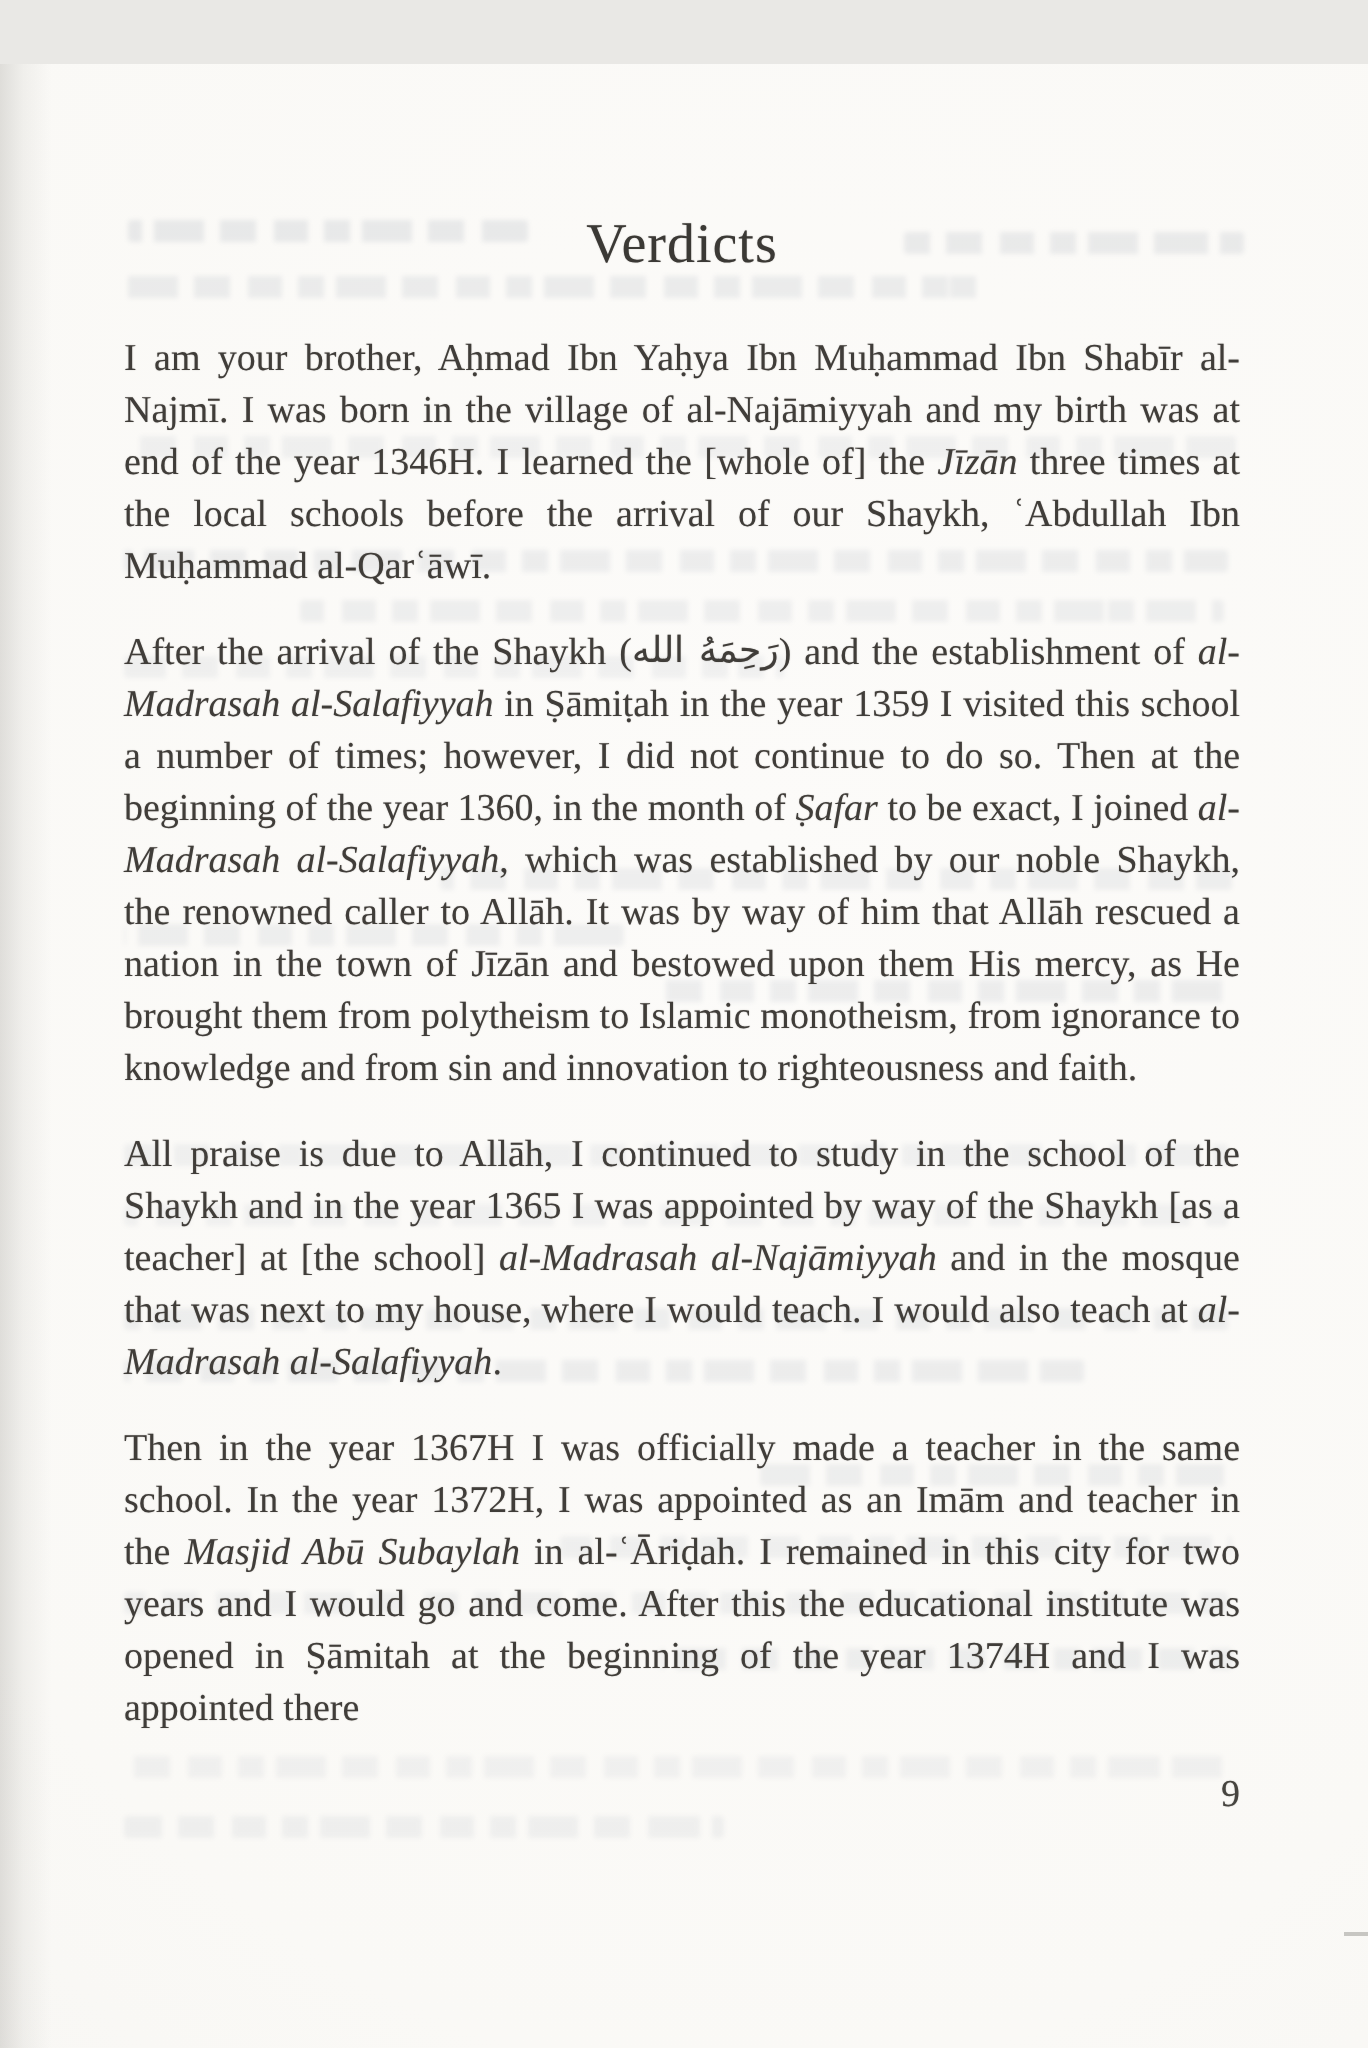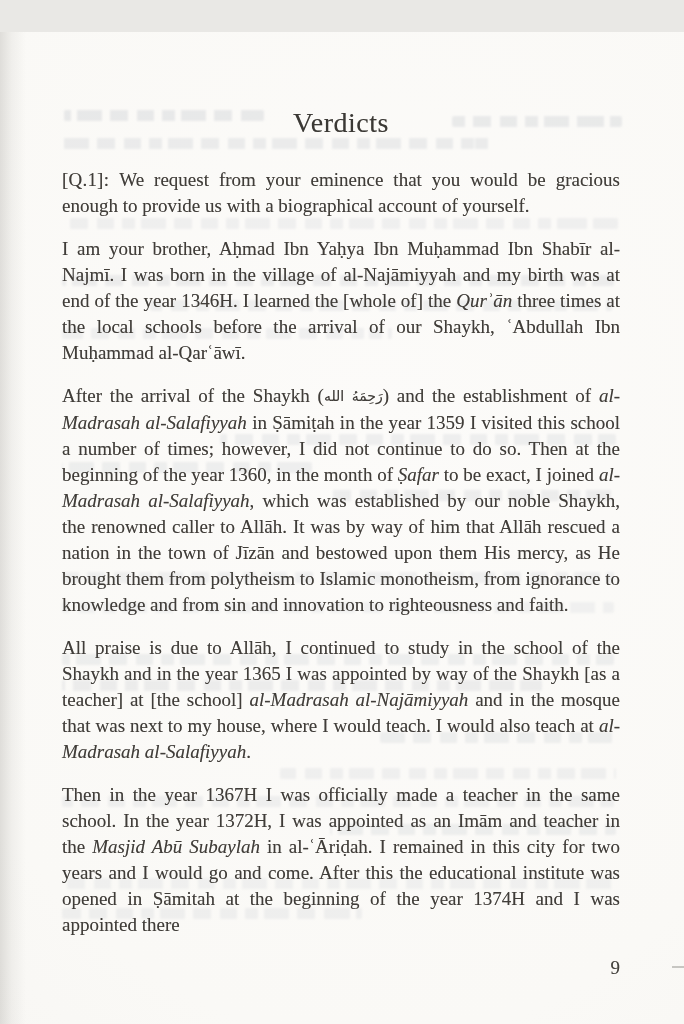--- a/index.html
+++ b/index.html
@@ -51,21 +51,21 @@
     text-align:center;letter-spacing:.5px;color:#3b3935;
     text-shadow:0 0 .6px rgba(64,60,54,.4);
   }
   .para{
     margin:0 0 17px 0;
     font-size:19px;line-height:26px;
     text-align:justify;
     text-shadow:0 0 .6px rgba(64,60,54,.4);
   }
   .para .it{font-style:italic;}
-  .para .ar{font-family:"DejaVu Sans", sans-serif;font-size:14px;position:relative;top:-1px;}
+  .para .ar{font-family:"DejaVu Sans", sans-serif;font-size:18px;position:relative;top:-1px;}
   .para .qlabel{letter-spacing:.2px;}
   .page-number{
     font-size:19px;line-height:26px;text-align:right;margin-top:14px;
     color:#46443f;text-shadow:0 0 .6px rgba(64,60,54,.4);
   }
 </style>
 </head>
 <body>
 
 <div class="scan">
@@ -89,22 +89,21 @@
     <div class="ghost" style="top:736px;left:280px;width:336px;opacity:.08;background-position-x:-54px;"></div>
     <div class="ghost" style="top:764px;left:62px;width:552px;opacity:.08;background-position-x:-33px;"></div>
     <div class="ghost" style="top:792px;left:330px;width:286px;opacity:.09;background-position-x:-11px;"></div>
     <div class="ghost" style="top:846px;left:62px;width:552px;opacity:.07;background-position-x:-47px;"></div>
     <div class="ghost" style="top:876px;left:62px;width:300px;opacity:.08;background-position-x:-25px;"></div>
   </div>
 
   <div class="text-block">
     <h1 class="title">Verdicts</h1>
     <div>
-        <p class="para"><span class="qlabel">[Q.1]: </span><span>We request from your eminence that you would be gracious enough to provide us with a biographical account of yourself.</span></p>
-        <p class="para"><span>I am your brother, Aḥmad Ibn Yaḥya Ibn Muḥammad Ibn Shabīr al-Najmī. I was born in the village of al-Najāmiyyah and my birth was at end of the year 1346H. I learned the [whole of] the </span><span class="it">Qurʾān</span><span> three times at the local schools before the arrival of our Shaykh, ʿAbdullah Ibn Muḥammad al-Qarʿāwī.</span></p>
+        <p class="para"><span>I am your brother, Aḥmad Ibn Yaḥya Ibn Muḥammad Ibn Shabīr al-Najmī. I was born in the village of al-Najāmiyyah and my birth was at end of the year 1346H. I learned the [whole of] the </span><span class="it">Jīzān</span><span> three times at the local schools before the arrival of our Shaykh, ʿAbdullah Ibn Muḥammad al-Qarʿāwī.</span></p>
         <p class="para"><span>After the arrival of the Shaykh (</span><span class="ar">رَحِمَهُ الله</span><span>) and the establishment of </span><span class="it">al-Madrasah al-Salafiyyah</span><span> in Ṣāmiṭah in the year 1359 I visited this school a number of times; however, I did not continue to do so. Then at the beginning of the year 1360, in the month of </span><span class="it">Ṣafar</span><span> to be exact, I joined </span><span class="it">al-Madrasah al-Salafiyyah</span><span>, which was established by our noble Shaykh, the renowned caller to Allāh. It was by way of him that Allāh rescued a nation in the town of Jīzān and bestowed upon them His mercy, as He brought them from polytheism to Islamic monotheism, from ignorance to knowledge and from sin and innovation to righteousness and faith.</span></p>
         <p class="para"><span>All praise is due to Allāh, I continued to study in the school of the Shaykh and in the year 1365 I was appointed by way of the Shaykh [as a teacher] at [the school] </span><span class="it">al-Madrasah al-Najāmiyyah</span><span> and in the mosque that was next to my house, where I would teach. I would also teach at </span><span class="it">al-Madrasah al-Salafiyyah</span><span>.</span></p>
         <p class="para"><span>Then in the year 1367H I was officially made a teacher in the same school. In the year 1372H, I was appointed as an Imām and teacher in the </span><span class="it">Masjid Abū Subaylah</span><span> in al-ʿĀriḍah. I remained in this city for two years and I would go and come. After this the educational institute was opened in Ṣāmitah at the beginning of the year 1374H and I was appointed there</span></p>
       </div>
     <div class="page-number">9</div>
   </div>
 
   <div class="binding-shadow"></div>
   <div class="edge-tick"></div>
   <div class="bottom-edge"></div>

